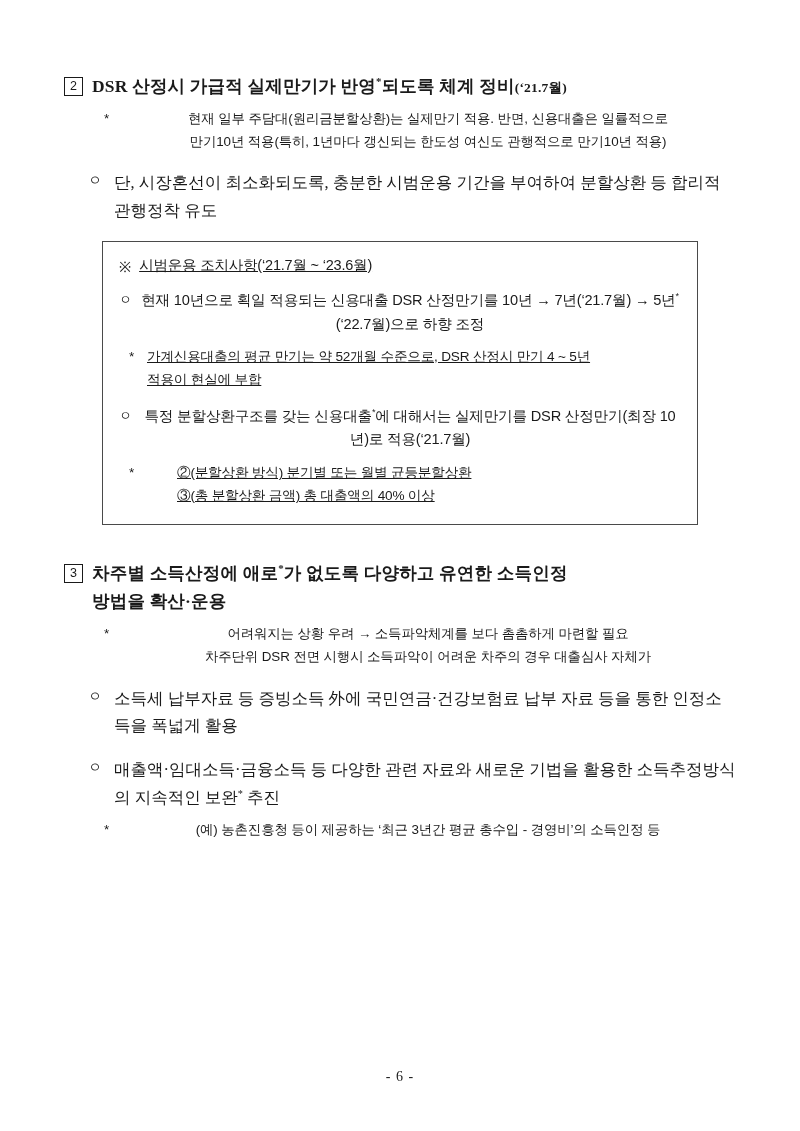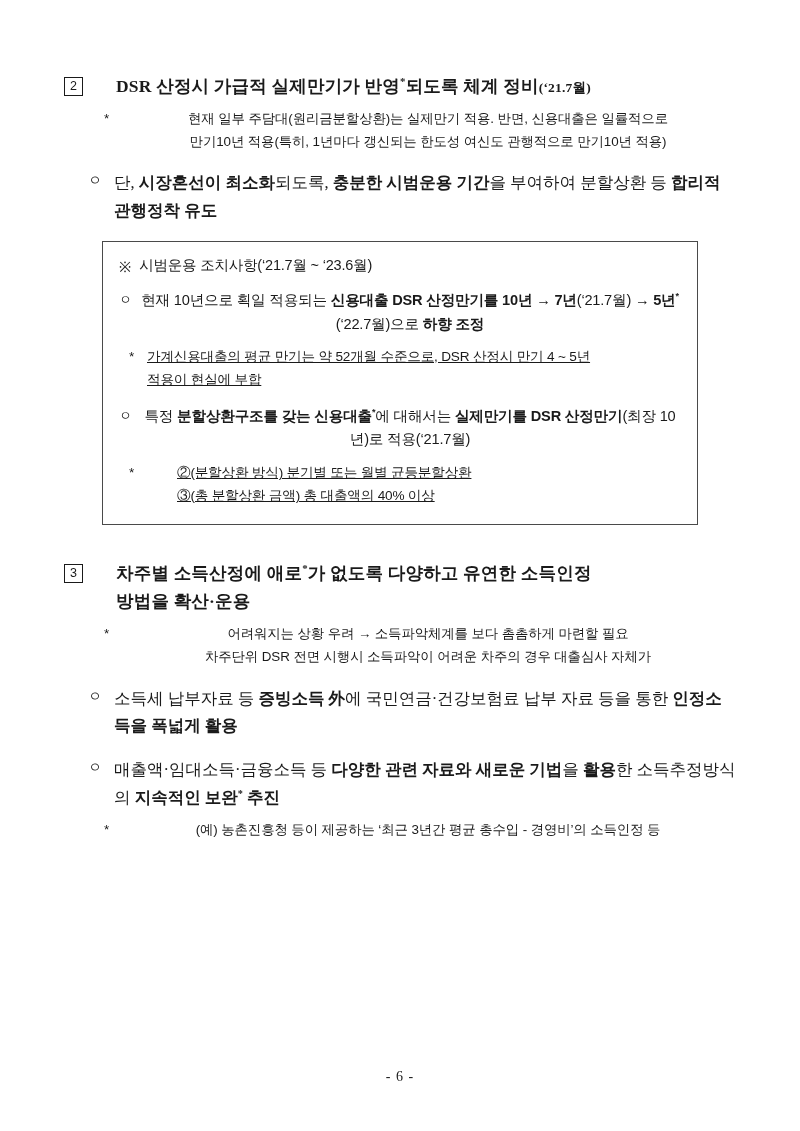--- a/index.html
+++ b/index.html
@@ -17,21 +17,21 @@
   }
   .page {
     position: relative;
     width: 800px;
     height: 1131px;
     box-sizing: border-box;
     padding: 70px 64px 40px 64px;
   }
 
   
-  .b { font-weight: bold; }
+  .b { font-weight: normal; }
   .sup { font-size: 0.62em; vertical-align: super; }
 
   
   .num-head {
     display: flex;
     align-items: flex-start;
     font-size: 17.5px;
     font-weight: bold;
     letter-spacing: 0.2px;
     line-height: 1.62;
@@ -43,21 +43,21 @@
     height: 17px;
     border: 1px solid #1a1a1a;
     font-size: 12.5px;
     font-weight: normal;
     line-height: 16px;
     text-align: center;
     margin-right: 9px;
     margin-top: 5px;
     font-family: "Liberation Sans", sans-serif;
   }
-  .num-head-text { flex: 1 1 auto; margin-left: 24px; }
+  .num-head-text { flex: 1 1 auto; }
   .tail-small { font-size: 13.5px; font-weight: bold; }
 
   
   .starnote {
     font-size: 13.4px;
     line-height: 1.72;
     margin: 7px 0 0 0;
     padding-left: 56px;
     position: relative;
     font-family: "Liberation Sans", sans-serif;
@@ -95,21 +95,21 @@
     width: 596px;
     box-sizing: border-box;
   }
   .frame-title {
     font-size: 14.5px;
     font-family: "Liberation Sans", sans-serif;
     display: flex;
     align-items: flex-start;
   }
   .frame-title .mark { margin-right: 8px; }
-  .frame-title .t { letter-spacing: -0.2px; }
+  .frame-title .t { text-decoration: underline; letter-spacing: -0.2px; }
 
   .fb-item {
     display: flex;
     align-items: flex-start;
     font-size: 14.6px;
     line-height: 1.62;
     margin-top: 13px;
     font-family: "Liberation Sans", sans-serif;
     letter-spacing: -0.2px;
   }

